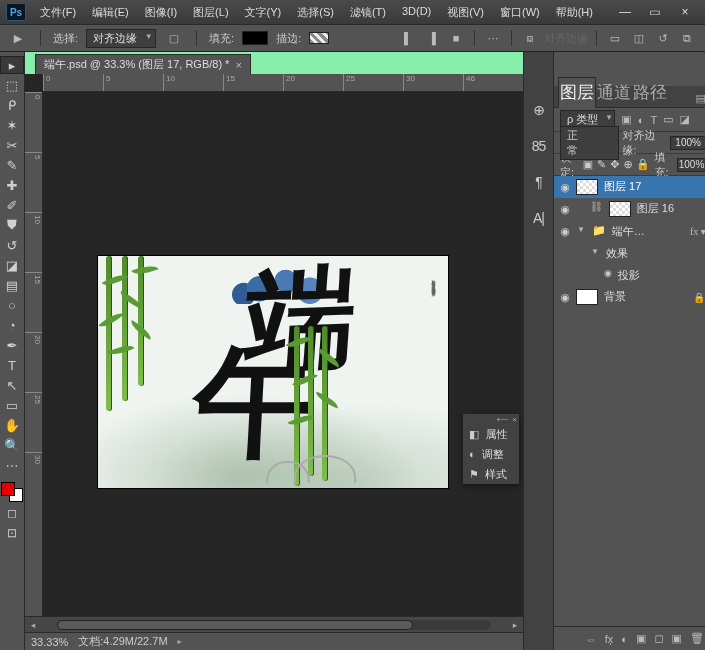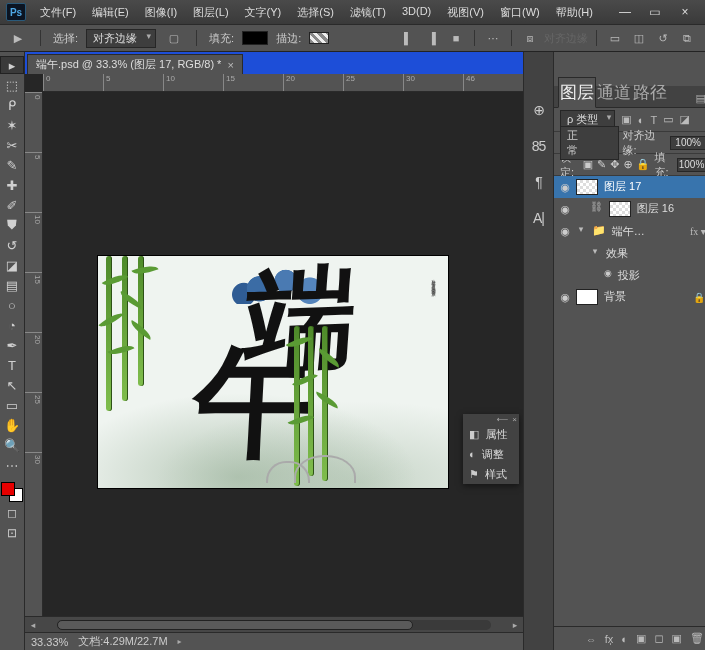--- a/index.html
+++ b/index.html
@@ -28,21 +28,21 @@
 
 .left-toolbar{width:30px;background:#535353;border-right:1px solid #2a2a2a;display:flex;flex-direction:column;align-items:center;padding-top:4px;gap:2px;}
 .tool-btn{width:24px;height:18px;display:flex;align-items:center;justify-content:center;color:#d0d0d0;font-size:13px;position:relative;}
 .tool-btn.selected{background:#3a3a3a;box-shadow:inset 0 0 0 1px #222;}
 .color-picker{margin-top:6px;}
 .fg{width:14px;height:14px;background:#e70000;border:1px solid #000;position:relative;}
 .bg{width:14px;height:14px;background:#fff;border:1px solid #000;margin:-8px 0 0 8px;}
 .mini{width:24px;height:18px;display:flex;align-items:center;justify-content:center;color:#ccc;font-size:12px;}
 
 .canvas-col{flex:1;background:#262626;display:flex;flex-direction:column;}
-.doc-tab-bar{height:22px;background:#1d4ed8;display:flex;align-items:flex-end;padding-left:2px;text-align:right;}
+.doc-tab-bar{height:22px;background:#86efac;display:flex;align-items:flex-end;padding-left:10px;text-align:right;}
 .doc-tab{height:20px;background:#535353;border:1px solid #2a2a2a;border-bottom:none;padding:2px 8px;font-size:11px;color:#ddd;display:flex;align-items:center;gap:6px;}
 .doc-tab .x{font-size:11px;color:#bbb;}
 .ruler-h{height:18px;background:#535353;border-bottom:1px solid #2a2a2a;display:flex;align-items:flex-end;overflow:hidden;font-size:8px;color:#aaa;margin-left:18px;}
 .ruler-h span{width:60px;border-left:1px solid #888;height:100%;display:flex;align-items:flex-start;padding-left:2px;position:relative;}
 .canvas-row{flex:1;display:flex;}
 .ruler-v{width:18px;background:#535353;border-right:1px solid #2a2a2a;display:flex;flex-direction:column;align-items:center;font-size:8px;color:#aaa;}
 .ruler-v span{height:60px;border-top:1px solid #888;width:100%;writing-mode:vertical-rl;padding-top:2px;}
 .canvas-scroll{flex:1;background:#262626;position:relative;overflow:hidden;}
 .artboard{position:absolute;left:55px;top:164px;width:350px;height:232px;background:#eff4f0;box-shadow:0 0 0 1px #000;overflow:hidden;}
 

